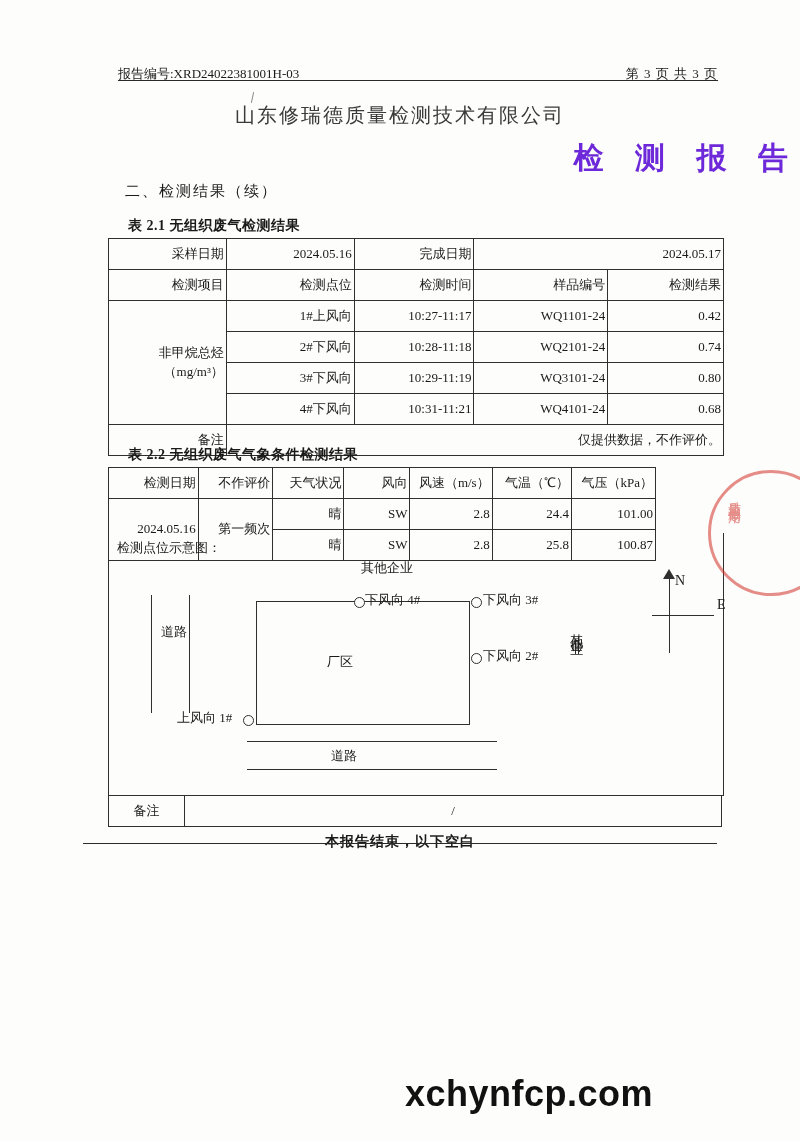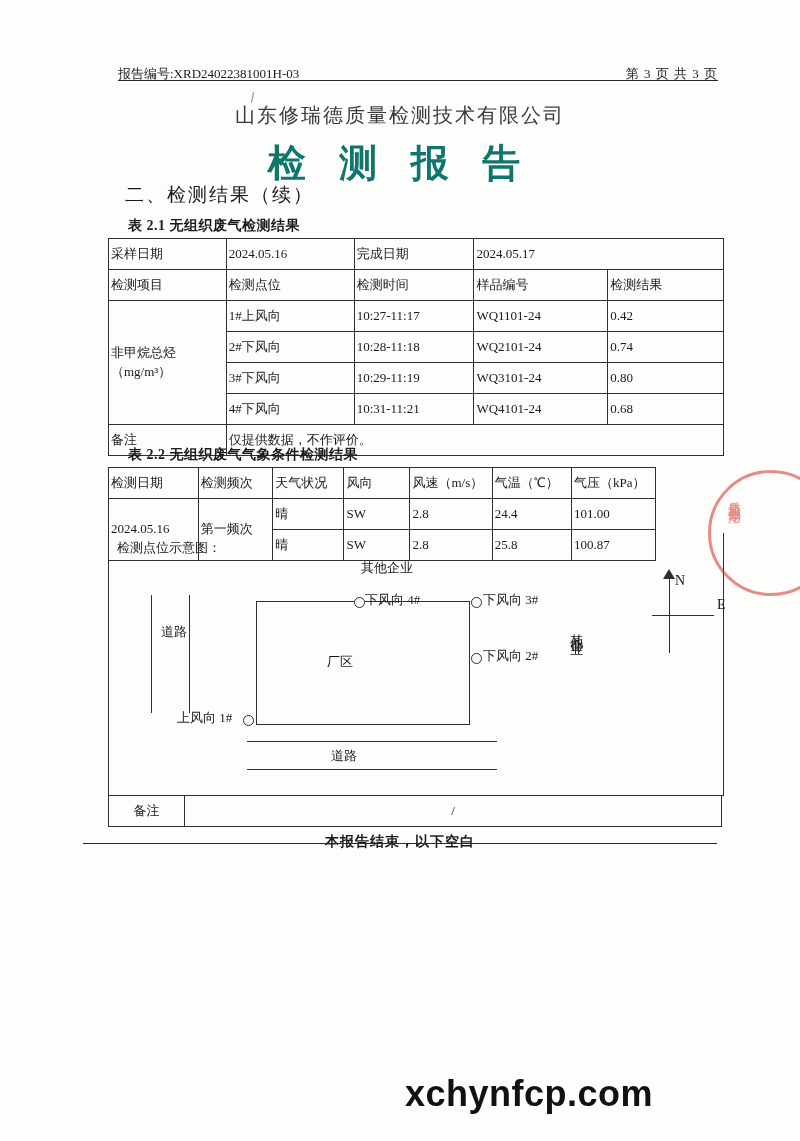--- a/index.html
+++ b/index.html
@@ -45,52 +45,52 @@
     position: absolute;
     top: 102px; left: 0; width: 800px;
     text-align: center;
     font-size: 20px;
     letter-spacing: 2px;
     color: #3a3a3a;
   }
   .doc-title {
     position: absolute;
     top: 138px; left: 0; width: 800px;
-    text-align: center;
-    font-size: 38px;
+    text-align: right;
+    font-size: 30px;
     font-weight: bold;
     letter-spacing: 12px;
-    color: #0f766e;
+    color: #6d28d9;
   }
 
   .sect-title {
     position: absolute;
     left: 125px; top: 182px;
-    font-size: 19px;
+    font-size: 15px;
     letter-spacing: 2px;
   }
 
   .tbl-caption {
     position: absolute;
     font-size: 14px;
     font-weight: bold;
     letter-spacing: 0.5px;
   }
   #cap1 { left: 128px; top: 217px; }
   #cap2 { left: 128px; top: 446px; }
 
   
   table.doc {
     position: absolute;
     border-collapse: collapse;
     font-size: 13px;
   }
   table.doc td {
     border: 1px solid #2f2f2f;
-    text-align: left;
+    text-align: right;
     vertical-align: middle;
     padding: 3px 2px;
     height: 24px;
     line-height: 1.25;
   }
 
   
   #t21 { left: 108px; top: 238px; width: 616px; }
   #t21 td.multi { line-height: 1.45; }
 
@@ -314,21 +314,21 @@
         <col style="width:88px">
         <col style="width:84px">
         <col style="width:76px">
         <col style="width:90px">
         <col style="width:88px">
         <col style="width:92px">
     </colgroup>
     <tbody>
       <tr>
         <td>检测日期</td>
-        <td>检测频次</td>
+        <td>不作评价</td>
         <td>天气状况</td>
         <td>风向</td>
         <td>风速（m/s）</td>
         <td>气温（℃）</td>
         <td>气压（kPa）</td>
       </tr>
       <tr>
         <td rowspan="2">2024.05.16</td>
         <td rowspan="2">第一频次</td>
         <td>晴</td>

